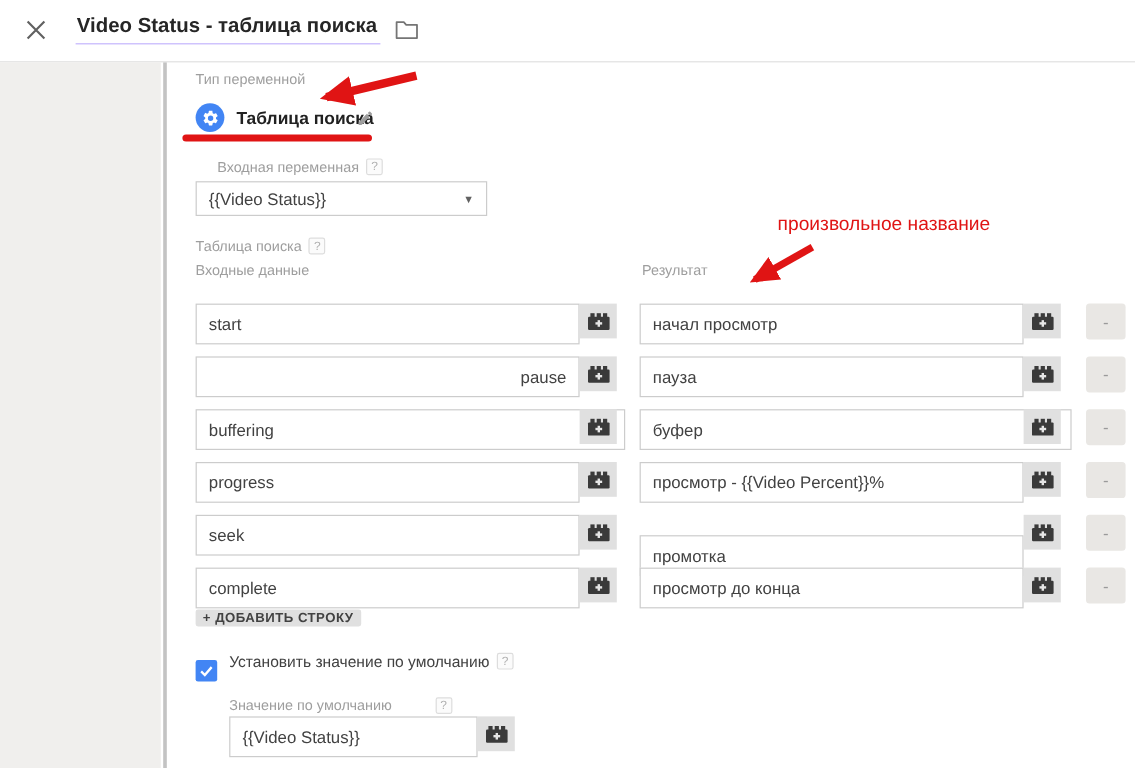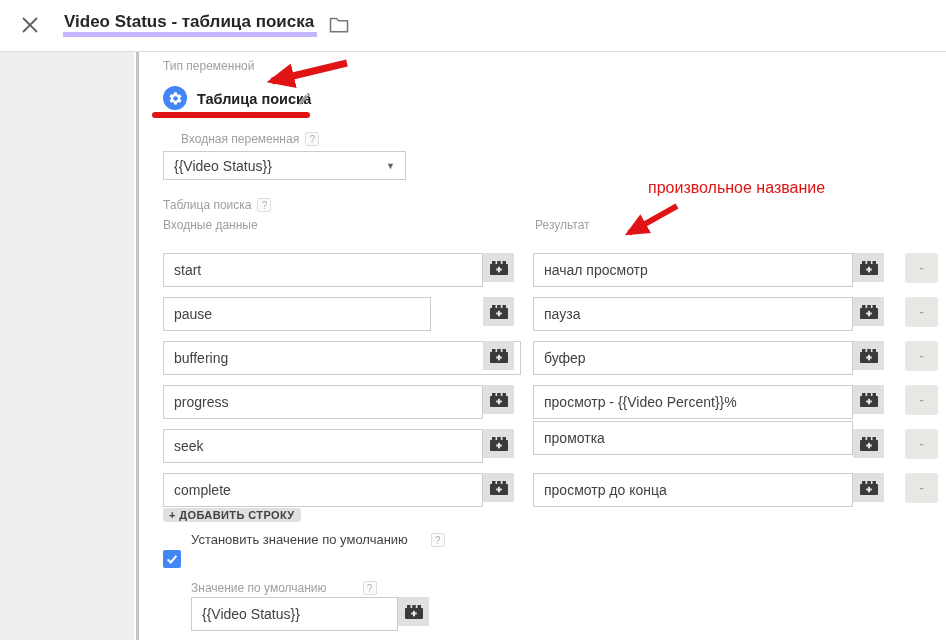--- a/index.html
+++ b/index.html
@@ -11,21 +11,21 @@
   }
   
   .header {
     position:absolute; left:0; top:0; width:946px; height:52px;
     background:#fff; border-bottom:1px solid #e0e0e0;
   }
   .close-btn { position:absolute; left:20px; top:15px; width:20px; height:20px; cursor:pointer; }
   .title {
     position:absolute; left:63px; top:10px; height:27px;
     font-size:17px; font-weight:700; color:#262626;
-    border-bottom:5px solid #c4b5fd; padding:2px 3px 0 1px; white-space:nowrap;
+    border-bottom:1px solid #c4b5fd; padding:2px 3px 0 1px; white-space:nowrap;
   }
   .folder-btn { position:absolute; left:329px; top:16px; width:20px; height:17px; cursor:pointer; }
   
   .sidebar { position:absolute; left:0; top:52px; width:134px; height:588px; background:#f0efed; }
   .scroll-strip { position:absolute; left:136px; top:52px; width:3px; height:588px; background:#c3c3c3; }
   
   .lbl { position:absolute; font-size:12px; color:#9e9e9e; display:flex; align-items:center; gap:6px; white-space:nowrap; }
   .help-badge {
     display:inline-block; width:14px; height:14px; line-height:13px; text-align:center;
     font-size:10px; color:#b0b0b0; border:1px solid #ddd; border-radius:2px; background:#fbfbfb;
@@ -60,21 +60,21 @@
   .add-row-btn {
     position:absolute; left:163px; top:508px; height:14px; padding:0 6px;
     background:#e0e0e0; border:none; border-radius:2px; font-family:inherit;
     font-size:11px; font-weight:700; letter-spacing:.4px; color:#424242; cursor:pointer;
   }
   
   .checkbox {
     position:absolute; left:163px; top:550px; width:18px; height:18px;
     background:#4285f4; border-radius:2px; display:flex; align-items:center; justify-content:center; cursor:pointer;
   }
-  .cb-label { position:absolute; left:191px; top:532px; font-size:13px; color:#424242; display:flex; align-items:flex-end; gap:23px; }
+  .cb-label { position:absolute; left:191px; top:544px; font-size:13px; color:#424242; display:flex; align-items:flex-start; gap:6px; }
   
   .red-underline { position:absolute; left:152px; top:112px; width:158px; height:6px; border-radius:3px; background:#e01414; }
   .red-note { position:absolute; left:648px; top:179px; font-size:16px; color:#e01414; white-space:nowrap; }
   .arrows { position:absolute; left:0; top:0; width:946px; height:640px; pointer-events:none; z-index:5; }
 </style>
 </head>
 <body>
 
 <div class="page">
 
@@ -143,21 +143,21 @@
         <rect x="1" y="4" width="18" height="11" rx="1" fill="#3a3a3a"></rect>
         <rect x="3" y="1" width="3.5" height="4" fill="#3a3a3a"></rect>
         <rect x="8.25" y="1" width="3.5" height="4" fill="#3a3a3a"></rect>
         <rect x="13.5" y="1" width="3.5" height="4" fill="#3a3a3a"></rect>
         <rect x="9" y="6.8" width="2" height="5.5" fill="#e6e6e6"></rect>
         <rect x="7.2" y="8.5" width="5.6" height="2" fill="#e6e6e6"></rect>
       </svg>
     </button>
   <button class="minus-btn" style="left:905px; top:253px;">-</button>
 
-  <input class="txt-input" style="left: 163px; top: 297px; width: 268px;" readonly="" value="pause">
+  <input class="txt-input" style="left: 163px; top: 297px; width: 320px; text-align: right;" readonly="" value="pause">
   <button class="lego-btn" style="left:483px; top:297px;">
       <svg width="20" height="16" viewBox="0 0 20 16">
         <rect x="1" y="4" width="18" height="11" rx="1" fill="#3a3a3a"></rect>
         <rect x="3" y="1" width="3.5" height="4" fill="#3a3a3a"></rect>
         <rect x="8.25" y="1" width="3.5" height="4" fill="#3a3a3a"></rect>
         <rect x="13.5" y="1" width="3.5" height="4" fill="#3a3a3a"></rect>
         <rect x="9" y="6.8" width="2" height="5.5" fill="#e6e6e6"></rect>
         <rect x="7.2" y="8.5" width="5.6" height="2" fill="#e6e6e6"></rect>
       </svg>
     </button>
@@ -178,21 +178,21 @@
   <button class="lego-btn" style="left:483px; top:341px;">
       <svg width="20" height="16" viewBox="0 0 20 16">
         <rect x="1" y="4" width="18" height="11" rx="1" fill="#3a3a3a"></rect>
         <rect x="3" y="1" width="3.5" height="4" fill="#3a3a3a"></rect>
         <rect x="8.25" y="1" width="3.5" height="4" fill="#3a3a3a"></rect>
         <rect x="13.5" y="1" width="3.5" height="4" fill="#3a3a3a"></rect>
         <rect x="9" y="6.8" width="2" height="5.5" fill="#e6e6e6"></rect>
         <rect x="7.2" y="8.5" width="5.6" height="2" fill="#e6e6e6"></rect>
       </svg>
     </button>
-  <input class="txt-input" style="left: 533px; top: 341px; width: 320px;" readonly="" value="буфер">
+  <input class="txt-input" style="left: 533px; top: 341px; width: 360px;" readonly="" value="буфер">
   <button class="lego-btn" style="left:853px; top:341px;">
       <svg width="20" height="16" viewBox="0 0 20 16">
         <rect x="1" y="4" width="18" height="11" rx="1" fill="#3a3a3a"></rect>
         <rect x="3" y="1" width="3.5" height="4" fill="#3a3a3a"></rect>
         <rect x="8.25" y="1" width="3.5" height="4" fill="#3a3a3a"></rect>
         <rect x="13.5" y="1" width="3.5" height="4" fill="#3a3a3a"></rect>
         <rect x="9" y="6.8" width="2" height="5.5" fill="#e6e6e6"></rect>
         <rect x="7.2" y="8.5" width="5.6" height="2" fill="#e6e6e6"></rect>
       </svg>
     </button>
@@ -226,21 +226,21 @@
   <button class="lego-btn" style="left:483px; top:429px;">
       <svg width="20" height="16" viewBox="0 0 20 16">
         <rect x="1" y="4" width="18" height="11" rx="1" fill="#3a3a3a"></rect>
         <rect x="3" y="1" width="3.5" height="4" fill="#3a3a3a"></rect>
         <rect x="8.25" y="1" width="3.5" height="4" fill="#3a3a3a"></rect>
         <rect x="13.5" y="1" width="3.5" height="4" fill="#3a3a3a"></rect>
         <rect x="9" y="6.8" width="2" height="5.5" fill="#e6e6e6"></rect>
         <rect x="7.2" y="8.5" width="5.6" height="2" fill="#e6e6e6"></rect>
       </svg>
     </button>
-  <input class="txt-input" style="left: 533px; top: 421px; width: 320px;" readonly="" value="промотка">
+  <input class="txt-input" style="left: 533px; top: 446px; width: 320px;" readonly="" value="промотка">
   <button class="lego-btn" style="left:853px; top:429px;">
       <svg width="20" height="16" viewBox="0 0 20 16">
         <rect x="1" y="4" width="18" height="11" rx="1" fill="#3a3a3a"></rect>
         <rect x="3" y="1" width="3.5" height="4" fill="#3a3a3a"></rect>
         <rect x="8.25" y="1" width="3.5" height="4" fill="#3a3a3a"></rect>
         <rect x="13.5" y="1" width="3.5" height="4" fill="#3a3a3a"></rect>
         <rect x="9" y="6.8" width="2" height="5.5" fill="#e6e6e6"></rect>
         <rect x="7.2" y="8.5" width="5.6" height="2" fill="#e6e6e6"></rect>
       </svg>
     </button>

